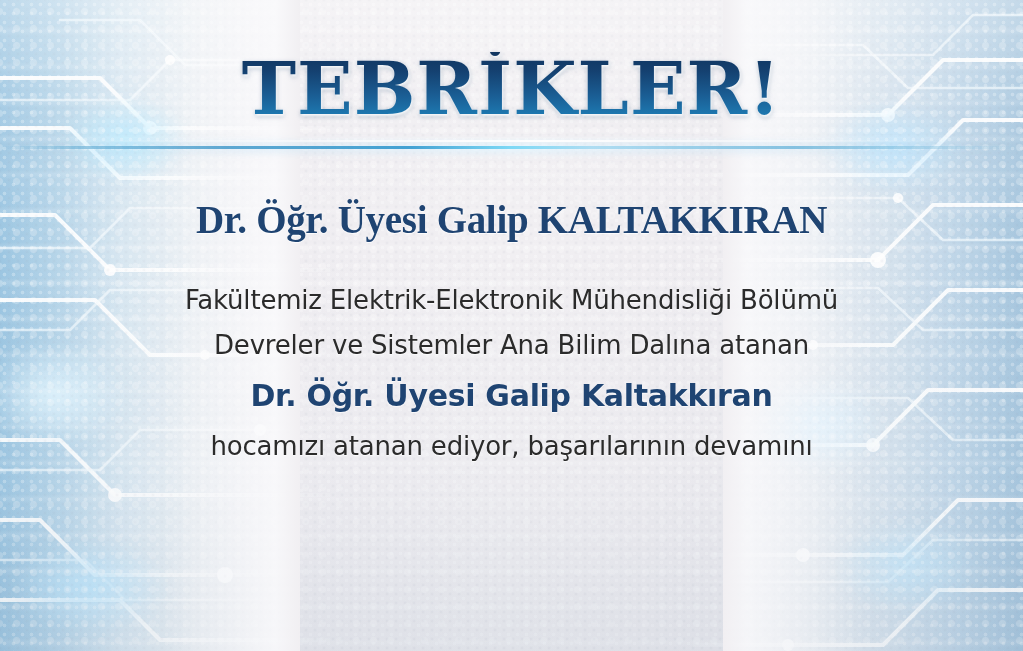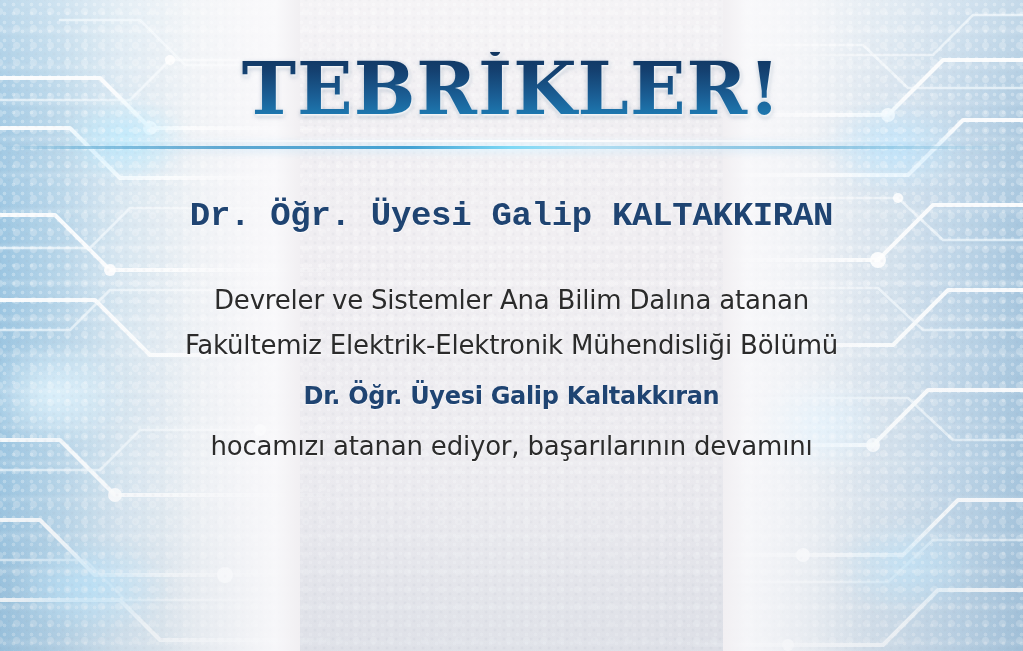--- a/index.html
+++ b/index.html
@@ -203,23 +203,23 @@
     -webkit-text-fill-color: transparent;
     filter: drop-shadow(1px 2px 1px rgba(255,255,255,0.85))
             drop-shadow(0px 1px 2px rgba(40,80,120,0.30));
   }
 
   .name-heading {
     position: absolute;
     top: 197px;
     left: 0;
     right: 0;
-    font-family: Liberation Mono, monospace;
+    font-family: Liberation Serif, serif;
     font-weight: 700;
-    font-size: 34px;
+    font-size: 39px;
     letter-spacing: -0.3px;
     color: #1f4472;
     text-shadow: 0 1px 1px rgba(255,255,255,0.9);
   }
 
   .body-lines {
     position: absolute;
     top: 278px;
     left: 0;
     right: 0;
@@ -230,21 +230,21 @@
     font-weight: 400;
     font-size: 26px;
     line-height: 45px;
     color: #2b2b2b;
     letter-spacing: -0.2px;
     text-shadow: 0 1px 1px rgba(255,255,255,0.75);
   }
 
   .body-line.emphasis {
     font-weight: 700;
-    font-size: 24px;
+    font-size: 30px;
     color: #1f4472;
     line-height: 56px;
     letter-spacing: -0.3px;
   }
 </style>
 </head>
 <body>
 
 <div id="poster">
 
@@ -364,20 +364,20 @@
     <div class="divider-top-sheen"></div>
   </div>
 
   <div class="content">
 
     <div class="title">TEBRİKLER!</div>
 
     <div class="name-heading">Dr. Öğr. Üyesi Galip KALTAKKIRAN</div>
 
     <div class="body-lines">
+      <div class="body-line">Fakültemiz Elektrik-Elektronik Mühendisliği Bölümü</div>
       <div class="body-line">Devreler ve Sistemler Ana Bilim Dalına atanan</div>
-      <div class="body-line">Fakültemiz Elektrik-Elektronik Mühendisliği Bölümü</div>
       <div class="body-line emphasis">Dr. Öğr. Üyesi Galip Kaltakkıran</div>
       <div class="body-line">hocamızı atanan ediyor, başarılarının devamını</div>
     </div>
 
   </div>
 </div>
 
 </body></html>

